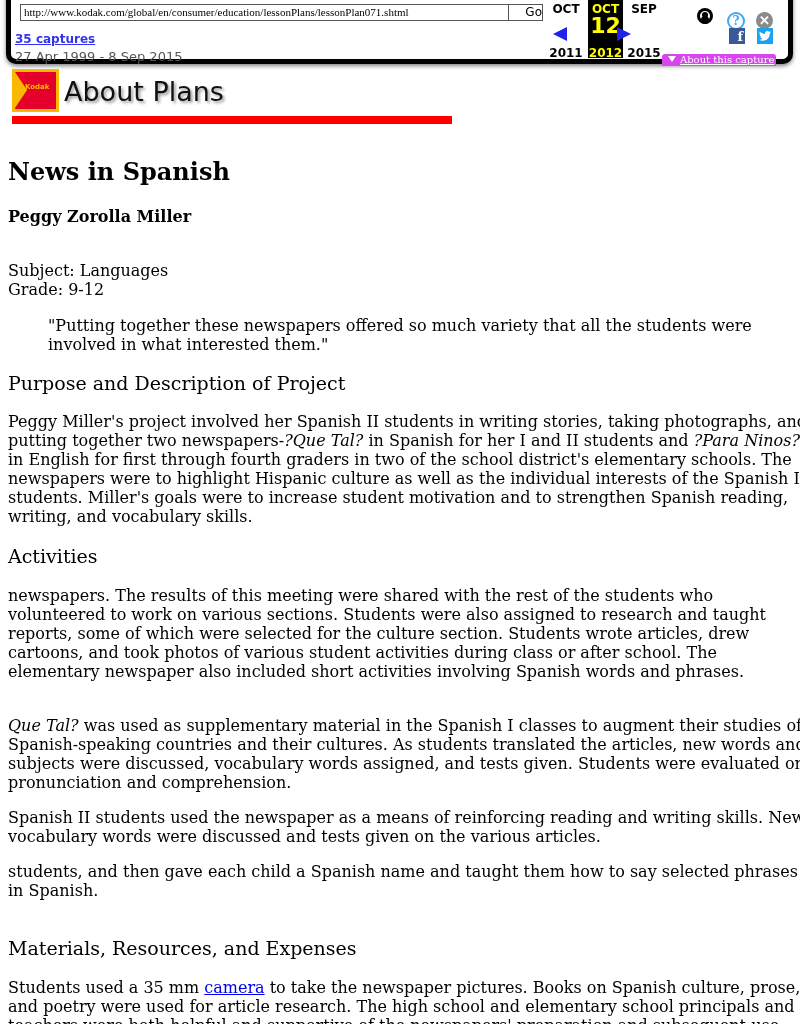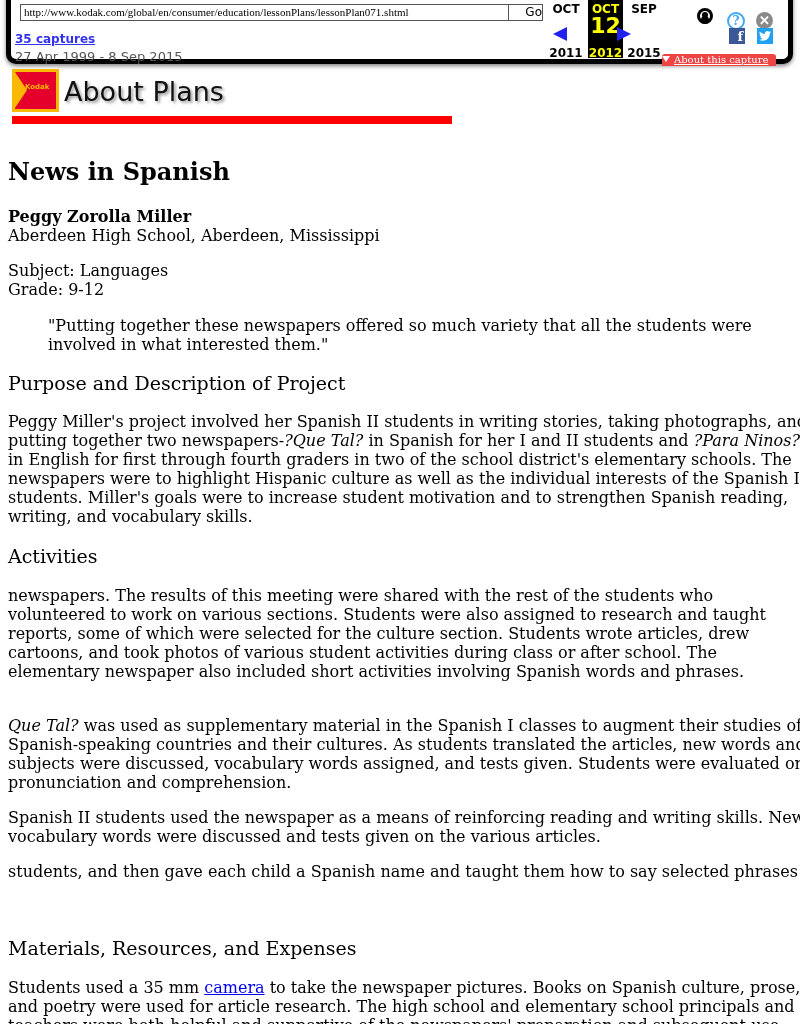--- a/index.html
+++ b/index.html
@@ -15,21 +15,21 @@
   .wb-col .m { position: absolute; top: 2px; left: 0; width: 100%; }
   .wb-col .y { position: absolute; top: 46px; left: 0; width: 100%; }
   .wb-prev { left: 536px; }
   .wb-cur { left: 577px; width: 35px; height: 64px; top: 0; background: #000; color: #ff0; }
   .wb-cur .m { top: 8px; }
   .wb-cur .d { position: absolute; top: 18px; left: 0; width: 100%; font-size: 22px; line-height: 28px; }
   .wb-cur .y { top: 52px; }
   .wb-next { left: 614px; }
   .arrow-left { position: absolute; left: 553px; top: 27px; width: 0; height: 0; border-top: 7px solid transparent; border-bottom: 7px solid transparent; border-right: 14px solid #2222ee; }
   .arrow-right { position: absolute; left: 617px; top: 27px; width: 0; height: 0; border-top: 7px solid transparent; border-bottom: 7px solid transparent; border-left: 14px solid #2222ee; }
-  .wb-about { position: absolute; left: 662px; top: 54px; width: 114px; height: 12px; background: #ef4444; color: #fff; font-size: 10px; line-height: 12px; border-radius: 3px 3px 0 0; text-align: left; padding-left: 0; box-sizing: border-box; }
+  .wb-about { position: absolute; left: 662px; top: 54px; width: 114px; height: 12px; background: #d946ef; color: #fff; font-size: 10px; line-height: 12px; border-radius: 3px 3px 0 0; text-align: left; padding-left: 6px; box-sizing: border-box; }
   .wb-about .lbl { text-decoration: underline; }
   .tri { display: inline-block; width: 0; height: 0; border-left: 4px solid transparent; border-right: 4px solid transparent; border-top: 6px solid #fff; margin-right: 4px; vertical-align: 1px; }
   .ic { position: absolute; }
   .ic-user { left: 697px; top: 8px; width: 16px; height: 16px; border-radius: 50%; background: #000; }
   .ic-user::before { content: ""; position: absolute; left: 3px; top: 3px; width: 10px; height: 10px; border-radius: 50%; background: #fff; }
   .ic-user::after { content: ""; position: absolute; left: 5px; top: 4px; width: 6px; height: 6px; border-radius: 50%; background: #000; box-shadow: 0 5px 0 1px #000; }
   .ic-help { left: 727px; top: 12px; width: 14px; height: 14px; border-radius: 50%; border: 2px solid #3fa8f4; color: #3fa8f4; font-size: 12px; line-height: 14px; text-align: center; font-weight: bold; }
   .ic-close { left: 756px; top: 12px; width: 17px; height: 17px; border-radius: 50%; background: #8a8a8a; color: #fff; font-size: 13px; line-height: 17px; text-align: center; font-weight: bold; }
   .ic-fb { left: 729px; top: 28px; width: 16px; height: 16px; background: #3b5998; color: #fff; font-size: 13px; font-weight: bold; text-align: right; line-height: 18px; padding-right: 2px; box-sizing: border-box; }
   .ic-tw { left: 757px; top: 28px; width: 16px; height: 16px; background: #1da1f2; color: #fff; font-size: 11px; text-align: center; line-height: 16px; }
@@ -96,21 +96,20 @@
 </div>
 <div class="lp-title">About Plans</div>
 <div class="red-bar"></div>
 
 <div class="doc">
   <div class="blk" style="top:0">
     <h1>News in Spanish</h1>
   </div>
   <div class="blk" style="top:53px">
     <p><b>Peggy Zorolla Miller</b></p>
-    <p>Aberdeen High School, Aberdeen, Mississippi</p>
   </div>
   <div class="blk" style="top:107px">
     <p>Subject: Languages</p>
     <p>Grade: 9-12</p>
   </div>
   <div class="quote" style="top:162px">
     <p>"Putting together these newspapers offered so much variety that all the students were</p>
     <p>involved in what interested them."</p>
   </div>
 
@@ -141,20 +140,21 @@
     <p>Spanish-speaking countries and their cultures. As students translated the articles, new words and</p>
     <p>subjects were discussed, vocabulary words assigned, and tests given. Students were evaluated on</p>
     <p>pronunciation and comprehension.</p>
   </div>
   <div class="blk" style="top:654px">
     <p>Spanish II students used the newspaper as a means of reinforcing reading and writing skills. New</p>
     <p>vocabulary words were discussed and tests given on the various articles.</p>
   </div>
   <div class="blk" style="top:708px">
     <p>students, and then gave each child a Spanish name and taught them how to say selected phrases</p>
+    <p>in Spanish.</p>
   </div>
 
   <div class="blk" style="top:782px">
     <h2>Materials, Resources, and Expenses</h2>
   </div>
   <div class="blk" style="top:824px">
     <p><span>Students used a 35 mm </span><a>camera</a><span> to take the newspaper pictures. Books on Spanish culture, prose,</span></p>
     <p>and poetry were used for article research. The high school and elementary school principals and</p>
     <p>teachers were both helpful and supportive of the newspapers' preparation and subsequent use.</p>
   </div>

